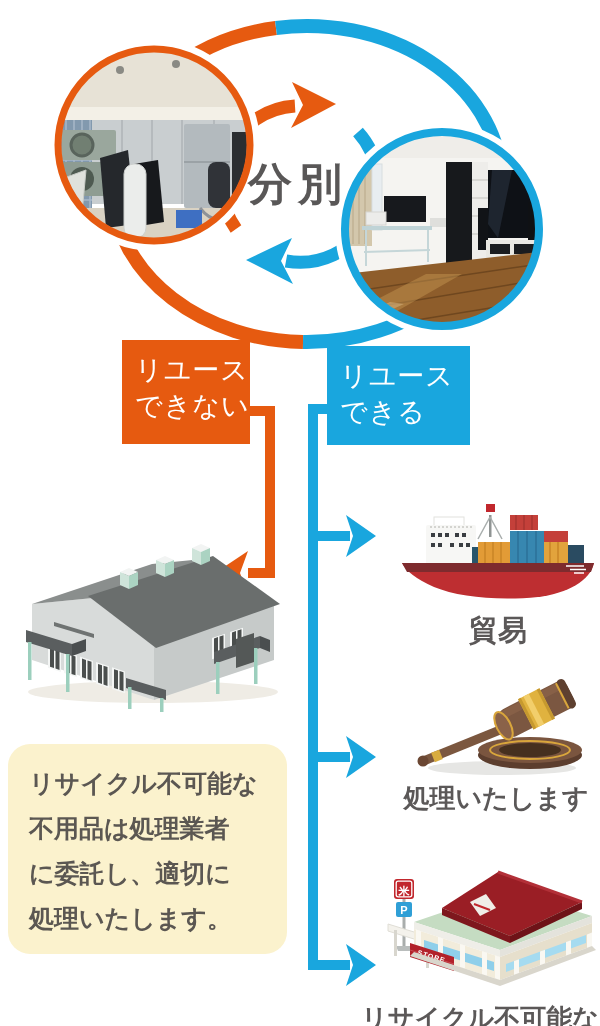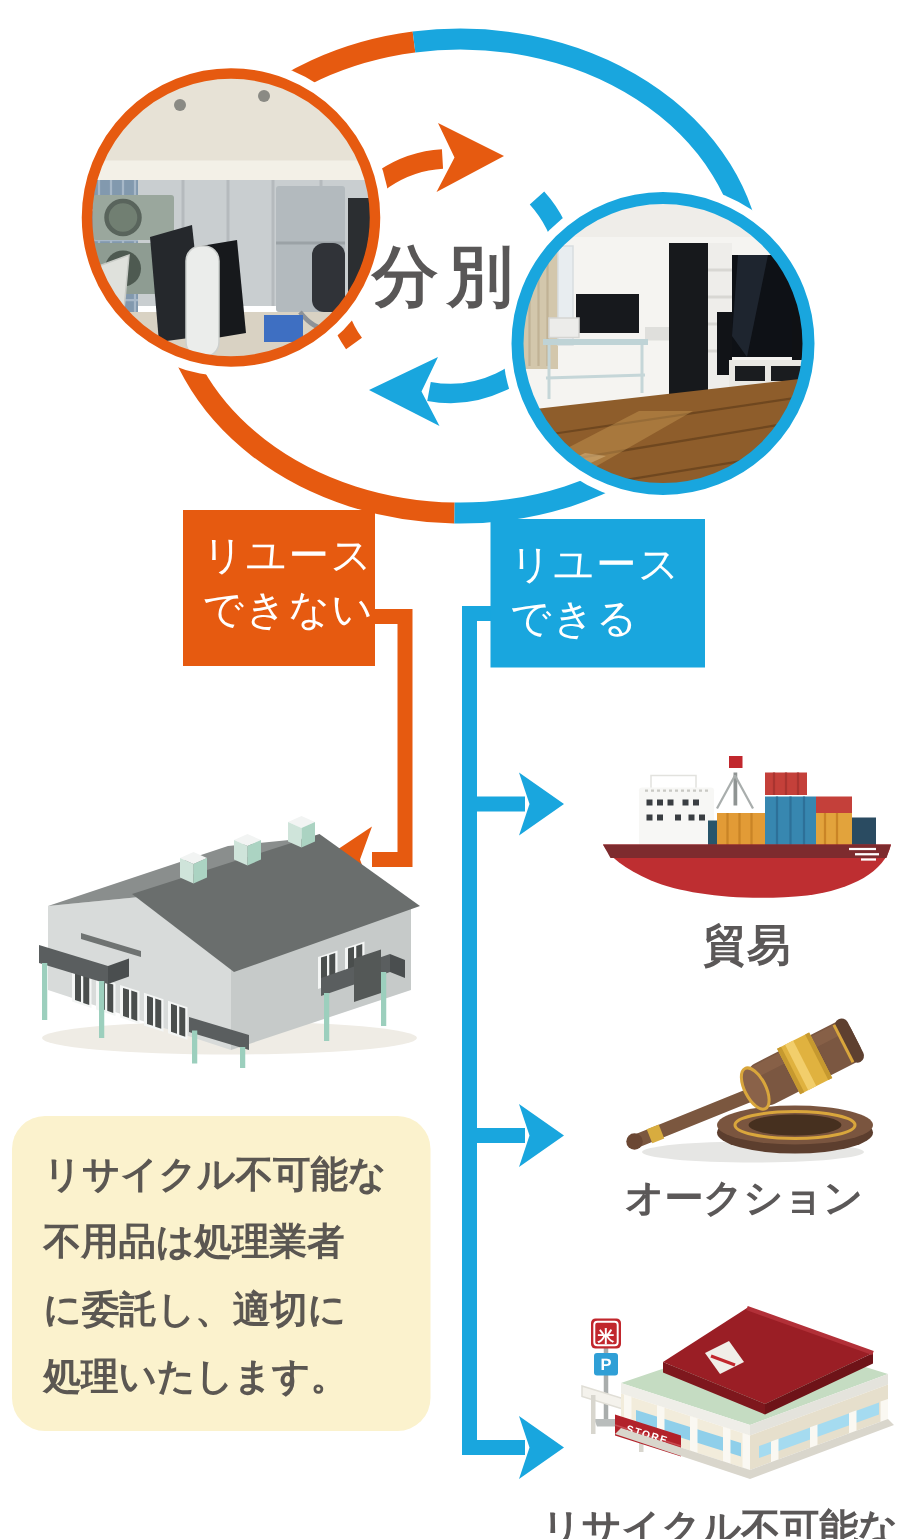--- a/index.html
+++ b/index.html
@@ -333,21 +333,21 @@
       <rect x="122" y="24" width="24" height="34" fill="#E0B23F"></rect>
       <rect x="122" y="24" width="3" height="34" fill="#C6992F"></rect>
       <rect x="143" y="24" width="3" height="34" fill="#C6992F"></rect>
       <rect x="128" y="24" width="6" height="34" fill="#F2CE6B"></rect>
       <ellipse cx="97" cy="41" rx="7" ry="15" fill="#8A6249"></ellipse>
       <ellipse cx="97" cy="41" rx="7" ry="15" fill="none" stroke="#D9A63C" stroke-width="2"></ellipse>
       <rect x="163" y="25" width="9" height="32" rx="4.5" fill="#5E4030"></rect>
       <line x1="163" y1="27" x2="163" y2="55" stroke="#D9A63C" stroke-width="2"></line>
     </g>
   </svg>
-  <div class="item-label" id="label-auction">オークション</div>
+  <div class="item-label" id="label-auction">処理いたします</div>
 
   <svg class="abs" style="left:386px; top:838px;" width="214" height="150" viewBox="0 0 214 150">
 
     <g>
       <rect x="16.5" y="48" width="3" height="48" fill="#A9ADAC"></rect>
       <polygon points="10,96 26,96 24,101 12,101" fill="#B9BDBC"></polygon>
       <rect x="8" y="29" width="20" height="20" rx="3" fill="#C1272D"></rect>
       <rect x="10.2" y="31.2" width="15.6" height="15.6" rx="2" fill="none" stroke="#FFFFFF" stroke-width="1.3"></rect>
       <text x="18" y="44.5" text-anchor="middle" font-size="11" font-weight="bold" fill="#FFFFFF" font-family="Liberation Sans, sans-serif">米</text>
       <rect x="10" y="52" width="16" height="15" rx="2" fill="#2F9FD6"></rect>

